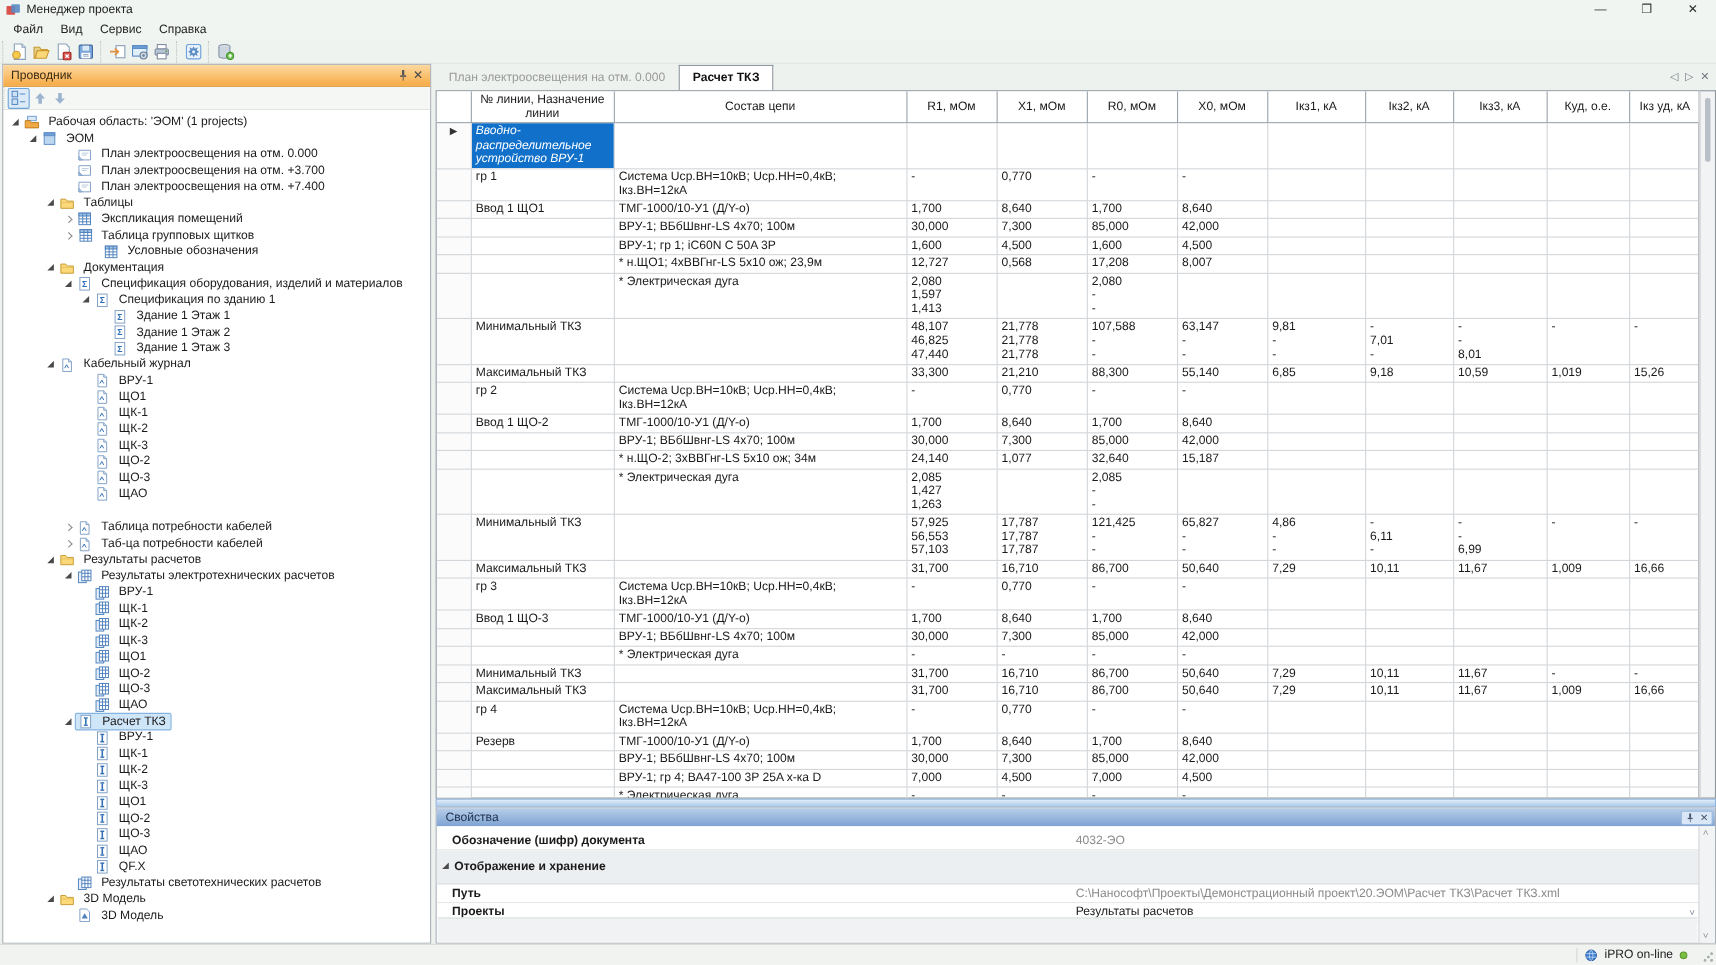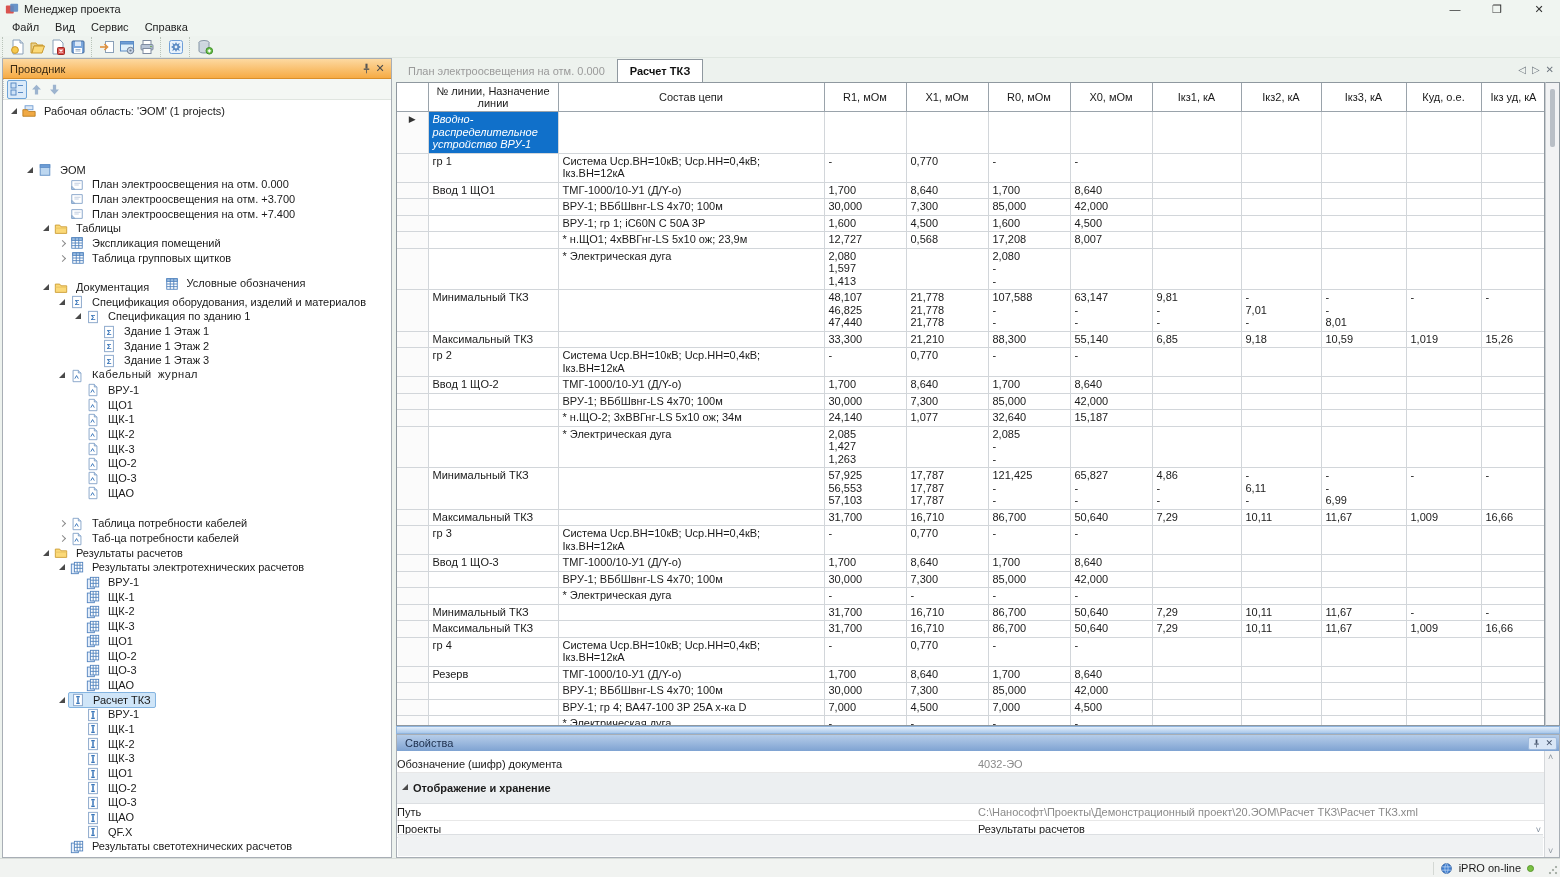--- a/index.html
+++ b/index.html
@@ -63,21 +63,21 @@
   .hscroll { position:absolute; left:0; top:668px; width:1164px; height:8px; background:linear-gradient(#e3eefa,#aac8ea); border:1px solid #8fb4dd; }
 
   
   .props { position:absolute; left:0; top:676px; width:1164px; bottom:0; background:#fff; border:1px solid #a8aeb5; }
   .props-head { height:16px; background:linear-gradient(#b6cde9,#7fa3d2); display:flex; align-items:center; padding:0 2px 0 8px; color:#1d2f4d; }
   .props-head .t { flex:1; }
   .props-chip { display:flex; align-items:center; background:#d9e6f6; border:1px solid #9db9dd; border-radius:2px; padding:0 3px; height:13px; gap:4px; color:#44536b; }
   .props-chip svg { width:9px; height:9px; }
   .props-body { padding-top:5px; }
   .prow { display:flex; height:17px; align-items:center; border-bottom:1px solid #e8e8e8; }
-  .prow .lbl { width:50%; color:#1a1a1a; }
+  .prow .lbl { width:50%; padding-left:14px; color:#1a1a1a;font-weight:bold; }
   .prow .val { flex:1; color:#8a8a8a; position:relative; padding-right:30px; }
   .prow .val.dark { color:#222; }
   .prow .dd { position:absolute; right:18px; top:2px; color:#7a8796; font-size:9px; }
   .psection { display:flex; height:31px; align-items:center; background:#eceff1; border-bottom:1px solid #dcdfe2; font-weight:bold; }
   .psection .sarr { width:10px; height:10px; margin:0 2px 0 4px; position:relative; }
   .psection .sarr::after { content:""; position:absolute; left:1px; top:1px; width:0; height:0; border-left:6px solid transparent; border-bottom:6px solid #4a4a4a; }
   .props-vscroll { position:absolute; right:0; top:16px; width:15px; bottom:0; background:#f2f3f4; border-left:1px solid #d4d7da; }
   .props-vscroll .chev { position:absolute; left:3px; color:#8a949e; font-size:9px; }
   .props-footer { position:absolute; left:1px; right:16px; bottom:1px; height:22px; background:#f0f2f3; border-top:1px solid #dcdfe2; }
 
@@ -227,21 +227,21 @@
       <div class="trow" style="padding-left: 6px;">
         <span class="texp open"></span>
         <span class="sel-wrap">
           <span class="tico"><svg viewBox="0 0 16 16">
               <rect x="3.5" y="2" width="9" height="4.5" fill="#dce9f7" stroke="#6f9bd1"></rect>
               <path d="M1 6.5h5l1.5 2H15V14H1z" fill="#f0a944" stroke="#b97c1e"></path>
             </svg></span>
           <span class="tlabel">Рабочая область: 'ЭОМ' (1 projects)</span>
         </span>
       </div>
-      <div class="trow" style="padding-left: 22px; margin-top: 44px;">
+      <div class="trow" style="padding-left: 22px;">
         <span class="texp open"></span>
         <span class="sel-wrap">
           <span class="tico"><svg viewBox="0 0 16 16">
               <rect x="2.5" y="2" width="11" height="12" fill="#bdd7f0" stroke="#5b8bc4"></rect>
               <rect x="2.5" y="2" width="11" height="3" fill="#6f9fd8" stroke="#5b8bc4"></rect>
             </svg></span>
           <span class="tlabel">ЭОМ</span>
         </span>
       </div>
       <div class="trow" style="padding-left: 54px;">
@@ -302,21 +302,21 @@
         <span class="texp closed"></span>
         <span class="sel-wrap">
           <span class="tico"><svg viewBox="0 0 16 16">
               <rect x="2" y="2" width="12" height="12" fill="#fff" stroke="#4f81bd"></rect>
               <rect x="2" y="2" width="12" height="3" fill="#9fc1e4" stroke="#4f81bd"></rect>
               <path d="M2 8h12M2 11h12M6 2v12M10 2v12" stroke="#4f81bd"></path>
             </svg></span>
           <span class="tlabel">Таблица групповых щитков</span>
         </span>
       </div>
-      <div class="trow" style="padding-left: 78px; flex-direction: column;">
+      <div class="trow" style="padding-left: 78px;">
         <span class="texp "></span>
         <span class="sel-wrap">
           <span class="tico"><svg viewBox="0 0 16 16">
               <rect x="2" y="2" width="12" height="12" fill="#fff" stroke="#4f81bd"></rect>
               <rect x="2" y="2" width="12" height="3" fill="#9fc1e4" stroke="#4f81bd"></rect>
               <path d="M2 8h12M2 11h12M6 2v12M10 2v12" stroke="#4f81bd"></path>
             </svg></span>
           <span class="tlabel">Условные обозначения</span>
         </span>
       </div>
@@ -373,21 +373,21 @@
       <div class="trow" style="padding-left: 86px;">
         <span class="texp "></span>
         <span class="sel-wrap">
           <span class="tico"><svg viewBox="0 0 16 16">
               <rect x="3" y="1.5" width="10" height="13" fill="#fff" stroke="#7f9fc6"></rect>
               <text x="8" y="11" font-size="9" font-weight="bold" fill="#2d6db5" text-anchor="middle" font-family="sans-serif">Σ</text>
             </svg></span>
           <span class="tlabel">Здание 1 Этаж 3</span>
         </span>
       </div>
-      <div class="trow" style="padding-left: 54px; font-family: Liberation Mono, monospace;">
+      <div class="trow" style="padding-left: 38px;">
         <span class="texp open"></span>
         <span class="sel-wrap">
           <span class="tico"><svg viewBox="0 0 16 16">
               <path d="M3.5 1.5h6l3 3v10h-9z" fill="#fff" stroke="#7f9fc6"></path>
               <path d="M9.5 1.5v3h3" fill="#cfe0f4" stroke="#7f9fc6"></path>
               <path d="M5.5 11l2-3.5 2 3.5" stroke="#2d6db5" fill="none"></path>
             </svg></span>
           <span class="tlabel">Кабельный журнал</span>
         </span>
       </div>

